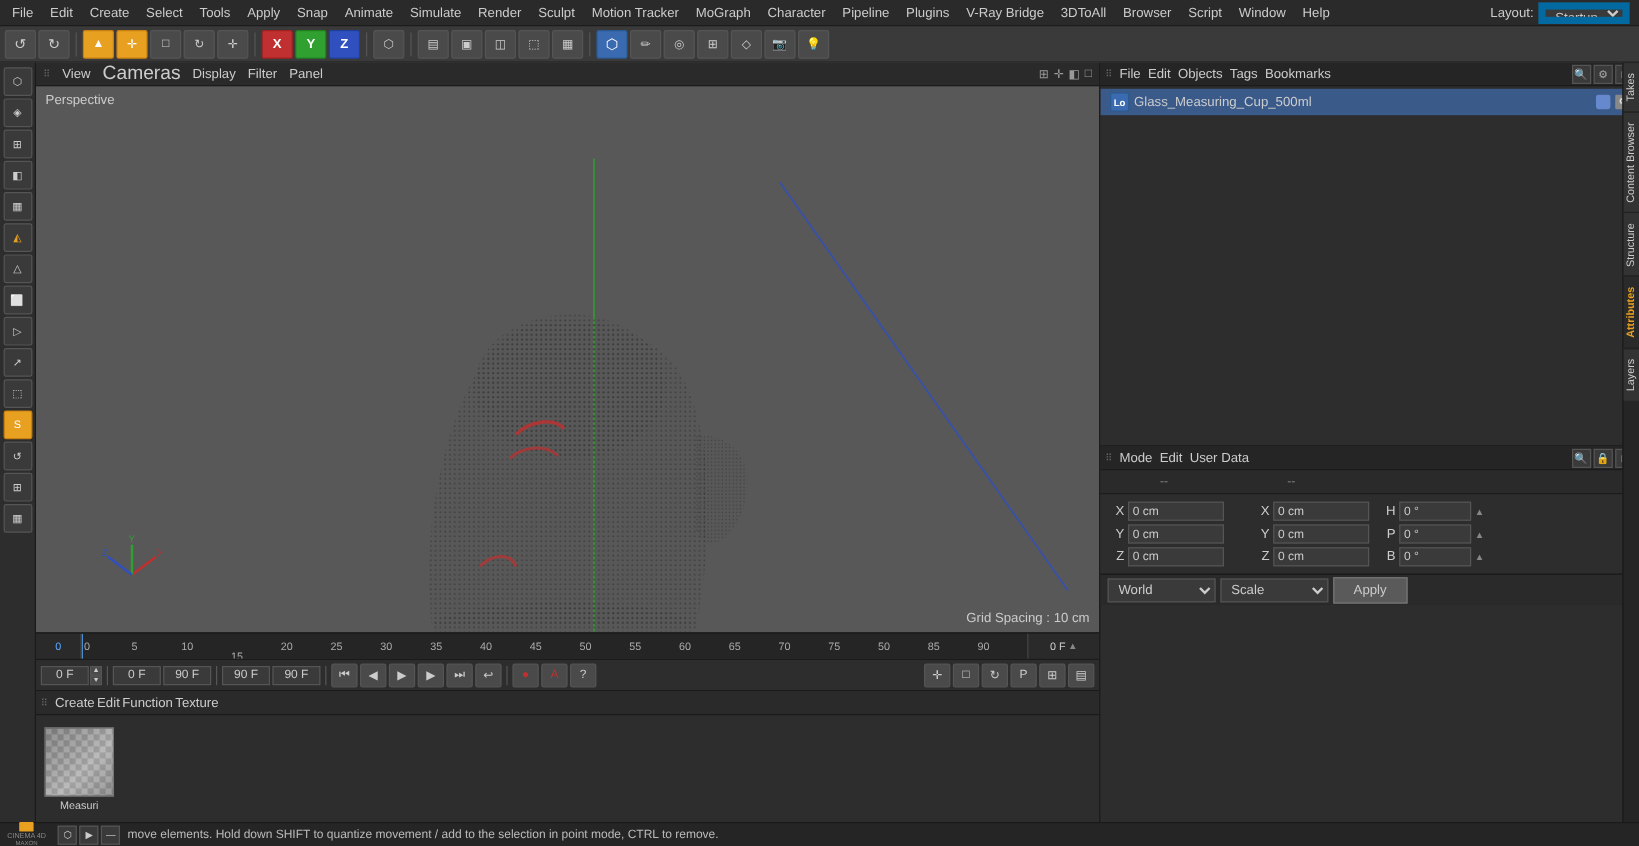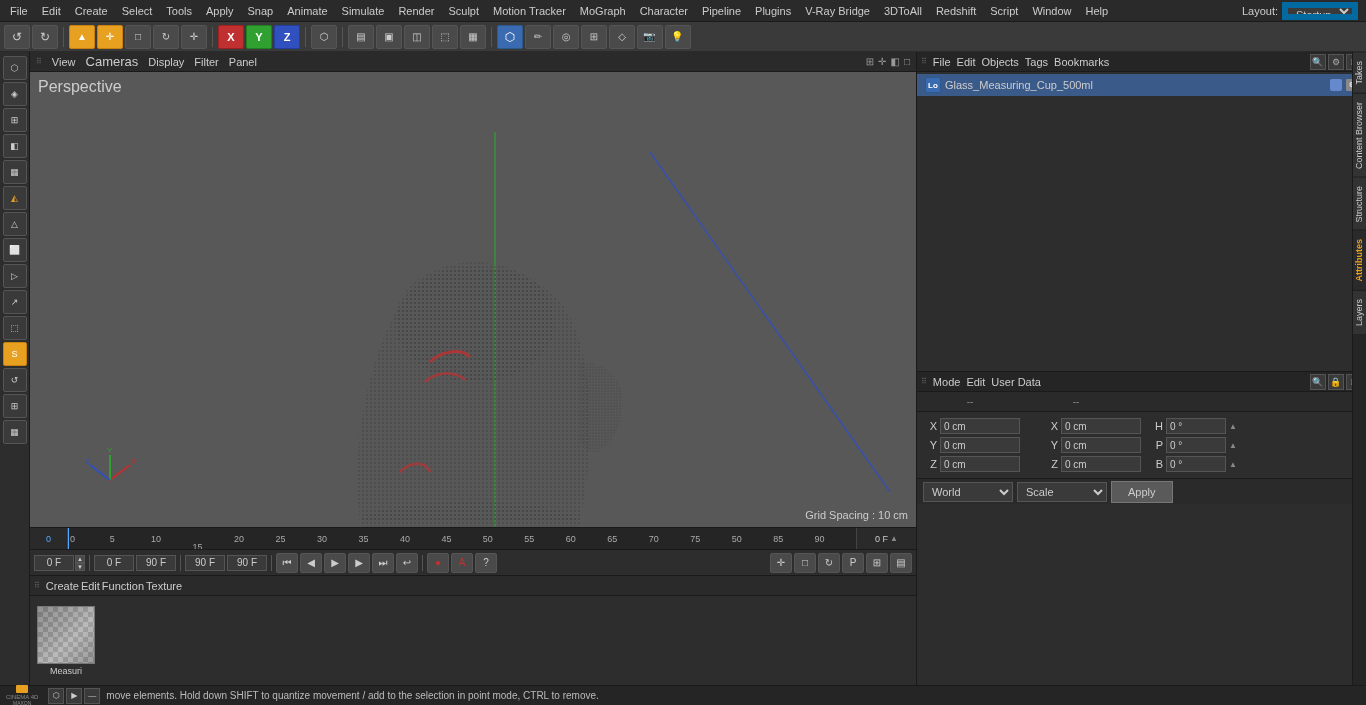--- a/index.html
+++ b/index.html
@@ -105,21 +105,21 @@
     <span class="menu-item" style="padding:0 6px; height:100%; display:flex; align-items:center; font-size:11px; color:#ccc; cursor:pointer;">Simulate</span>
     <span class="menu-item" style="padding:0 6px; height:100%; display:flex; align-items:center; font-size:11px; color:#ccc; cursor:pointer;">Render</span>
     <span class="menu-item" style="padding:0 6px; height:100%; display:flex; align-items:center; font-size:11px; color:#ccc; cursor:pointer;">Sculpt</span>
     <span class="menu-item" style="padding:0 6px; height:100%; display:flex; align-items:center; font-size:11px; color:#ccc; cursor:pointer;">Motion Tracker</span>
     <span class="menu-item" style="padding:0 6px; height:100%; display:flex; align-items:center; font-size:11px; color:#ccc; cursor:pointer;">MoGraph</span>
     <span class="menu-item" style="padding:0 6px; height:100%; display:flex; align-items:center; font-size:11px; color:#ccc; cursor:pointer;">Character</span>
     <span class="menu-item" style="padding:0 6px; height:100%; display:flex; align-items:center; font-size:11px; color:#ccc; cursor:pointer;">Pipeline</span>
     <span class="menu-item" style="padding:0 6px; height:100%; display:flex; align-items:center; font-size:11px; color:#ccc; cursor:pointer;">Plugins</span>
     <span class="menu-item" style="padding:0 6px; height:100%; display:flex; align-items:center; font-size:11px; color:#ccc; cursor:pointer;">V-Ray Bridge</span>
     <span class="menu-item" style="padding:0 6px; height:100%; display:flex; align-items:center; font-size:11px; color:#ccc; cursor:pointer;">3DToAll</span>
-    <span class="menu-item" style="padding:0 6px; height:100%; display:flex; align-items:center; font-size:11px; color:#ccc; cursor:pointer;">Redshift</span>
+    <span class="menu-item" style="padding:0 6px; height:100%; display:flex; align-items:center; font-size:11px; color:#ccc; cursor:pointer;">Browser</span>
     <span class="menu-item" style="padding:0 6px; height:100%; display:flex; align-items:center; font-size:11px; color:#ccc; cursor:pointer;">Script</span>
     <span class="menu-item" style="padding:0 6px; height:100%; display:flex; align-items:center; font-size:11px; color:#ccc; cursor:pointer;">Window</span>
     <span class="menu-item" style="padding:0 6px; height:100%; display:flex; align-items:center; font-size:11px; color:#ccc; cursor:pointer;">Help</span>
     <div style="margin-left:auto; display:flex; align-items:center; gap:4px; padding-right:4px;">
       <span style="font-size:11px; color:#ccc;">Layout:</span>
       <select style="background:#3a3a3a; color:#ccc; border:6px solid #0369a1; height:18px; font-size:11px; padding:0 4px;">
         <option>Startup</option>
       </select>
     </div>
   </div>
@@ -179,21 +179,21 @@
       <div style="width:24px;height:24px;background:#3a3a3a;border:1px solid #555;border-radius:2px;display:flex;align-items:center;justify-content:center;cursor:pointer;color:#ccc;font-size:9px;">↺</div>
       <div style="width:24px;height:24px;background:#3a3a3a;border:1px solid #555;border-radius:2px;display:flex;align-items:center;justify-content:center;cursor:pointer;color:#ccc;font-size:9px;">⊞</div>
       <div style="width:24px;height:24px;background:#3a3a3a;border:1px solid #555;border-radius:2px;display:flex;align-items:center;justify-content:center;cursor:pointer;color:#ccc;font-size:9px;">▦</div>
     </div>
 
     <div id="center-area" style="flex:1; display:flex; flex-direction:column; overflow:hidden;">
 
       <div style="height:20px; background:#2a2a2a; display:flex; align-items:center; padding:0 6px; gap:10px; border-bottom:1px solid #1a1a1a;">
         <span style="color:#666; font-size:8px;">⠿</span>
         <span style="color:#ccc;font-size:11px;cursor:pointer;">View</span>
-        <span style="color:#ccc;font-size:13px;cursor:pointer;">Cameras</span>
+        <span style="color:#ccc;font-size:16px;cursor:pointer;">Cameras</span>
         <span style="color:#ccc;font-size:11px;cursor:pointer;">Display</span>
         <span style="color:#ccc;font-size:11px;cursor:pointer;">Filter</span>
         <span style="color:#ccc;font-size:11px;cursor:pointer;">Panel</span>
         <div style="margin-left:auto; display:flex; gap:4px; align-items:center;">
           <span style="color:#999;font-size:10px;cursor:pointer;">⊞</span>
           <span style="color:#999;font-size:10px;cursor:pointer;">✛</span>
           <span style="color:#999;font-size:10px;cursor:pointer;">◧</span>
           <span style="color:#999;font-size:10px;cursor:pointer;">□</span>
         </div>
       </div>
@@ -270,21 +270,21 @@
           <svg width="50" height="50">
             <line x1="25" y1="35" x2="45" y2="20" stroke="#c03030" stroke-width="2"></line>
             <text x="46" y="19" fill="#c03030" font-size="8">X</text>
             <line x1="25" y1="35" x2="25" y2="10" stroke="#30a030" stroke-width="2"></line>
             <text x="22" y="8" fill="#30a030" font-size="8">Y</text>
             <line x1="25" y1="35" x2="5" y2="20" stroke="#3050c0" stroke-width="2"></line>
             <text x="0" y="19" fill="#3050c0" font-size="8">Z</text>
           </svg>
         </div>
 
-        <div style="position:absolute; top:6px; left:8px; color:#ccc; font-size:16px;">Perspective</div>
+        <div style="position:absolute; top:6px; left:8px; color:#ccc; font-size:11px;">Perspective</div>
 
         <div style="position:absolute; bottom:6px; right:8px; color:#ccc; font-size:11px;">Grid Spacing : 10 cm</div>
       </div>
 
       <div style="height:22px; background:#252525; position:relative; overflow:hidden; border-top:1px solid #1a1a1a; display:flex; align-items:stretch;">
 
         <div style="width:38px; background:#2a2a2a; border-right:1px solid #444; display:flex; align-items:center; justify-content:center;">
           <span style="font-size:9px; color:#5af;">0</span>
         </div>
 

